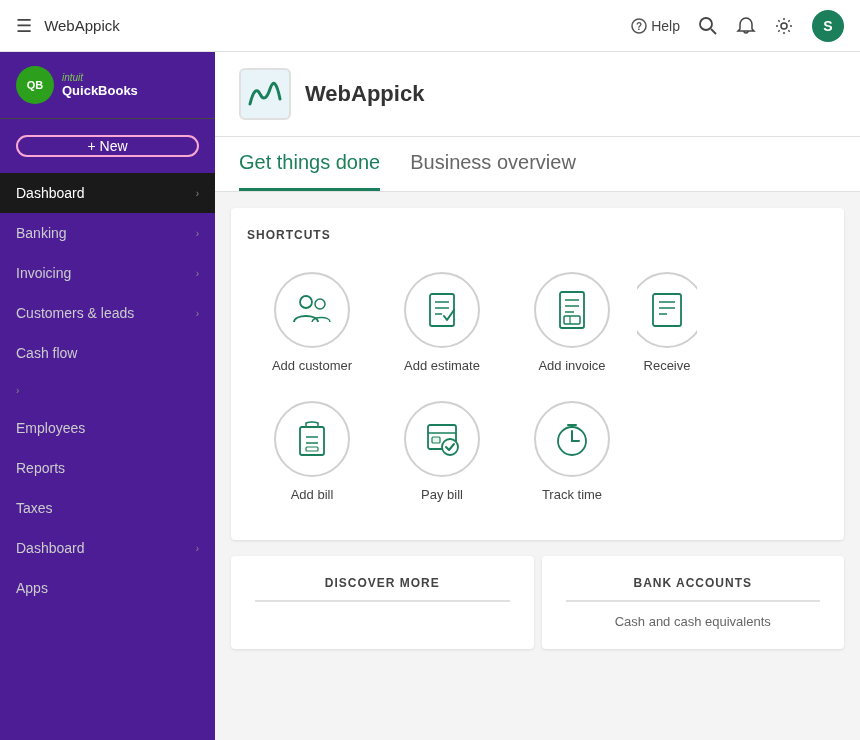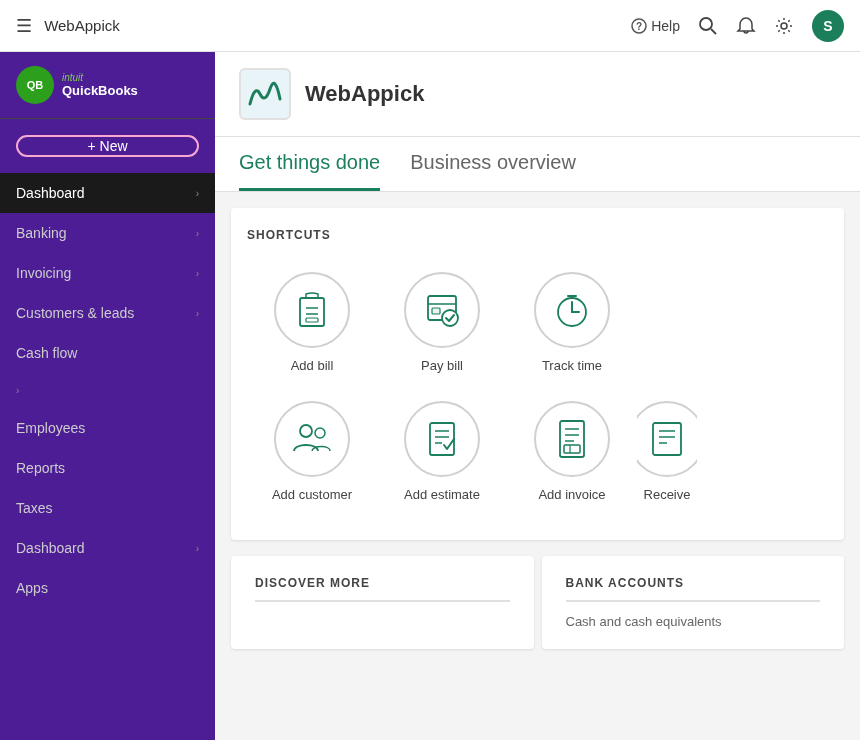--- a/index.html
+++ b/index.html
@@ -101,21 +101,21 @@
       width: 76px; height: 76px; border: 2px solid #d0d0d0; border-radius: 50%;
       display: flex; align-items: center; justify-content: center;
       margin-bottom: 10px; background: #fff; transition: background 0.15s;
     }
     .shortcut-label { font-size: 13px; color: #444; text-align: center; line-height: 1.3; }
 
     
     svg { display: block; }
 
     
-    .bottom-sections { display: flex; gap: 0; margin: 0 16px 16px; }
+    .bottom-sections { display: flex; gap: 0; margin: 0 16px 16px; text-align: center; }
     .discover-card, .bank-card {
       background: #fff; border-radius: 4px; box-shadow: 0 1px 3px rgba(0,0,0,0.1);
       padding: 20px 24px; flex: 1;
     }
     .discover-card { margin-right: 8px; }
     .bottom-section-title {
       font-size: 12px; font-weight: 700; color: #444; letter-spacing: 1px; text-transform: uppercase;
       margin-bottom: 12px; padding-bottom: 10px; border-bottom: 2px solid #e0e0e0;
     }
     .bottom-text { font-size: 13px; color: #666; }
@@ -226,63 +226,20 @@
       <div class="tab">Business overview</div>
     </div>
 
     <div class="shortcuts-card">
       <div class="section-title">SHORTCUTS</div>
       <div class="shortcuts-grid">
 
         <div class="shortcut-item">
           <div class="shortcut-circle">
             <svg width="44" height="44" viewBox="0 0 44 44">
-              <rect x="10" y="10" width="24" height="28" rx="2" stroke="#1a7f5a" stroke-width="1.8" fill="none"></rect>
-              <path d="M16 10 L16 6 Q22 4 28 6 L28 10" stroke="#1a7f5a" stroke-width="1.5" fill="none"></path>
-              <line x1="16" y1="20" x2="28" y2="20" stroke="#1a7f5a" stroke-width="1.5"></line>
-              <line x1="16" y1="26" x2="28" y2="26" stroke="#1a7f5a" stroke-width="1.5"></line>
-              <rect x="16" y="30" width="12" height="4" rx="1" stroke="#1a7f5a" stroke-width="1.2" fill="none"></rect>
-            </svg>
-          </div>
-          <span class="shortcut-label">Add bill</span>
-        </div>
-
-        <div class="shortcut-item">
-          <div class="shortcut-circle">
-            <svg width="44" height="44" viewBox="0 0 44 44">
-              <rect x="8" y="8" width="28" height="24" rx="2" stroke="#1a7f5a" stroke-width="1.8" fill="none"></rect>
-              <line x1="8" y1="16" x2="36" y2="16" stroke="#1a7f5a" stroke-width="1.5"></line>
-              <rect x="12" y="20" width="8" height="6" rx="1" stroke="#1a7f5a" stroke-width="1.2" fill="#e8f5ee"></rect>
-              <circle cx="30" cy="30" r="8" fill="#fff" stroke="#1a7f5a" stroke-width="1.8"></circle>
-              <polyline points="26,30 29,33 34,27" stroke="#1a7f5a" stroke-width="2" fill="none" stroke-linecap="round" stroke-linejoin="round"></polyline>
-            </svg>
-          </div>
-          <span class="shortcut-label">Pay bill</span>
-        </div>
-
-        <div class="shortcut-item">
-          <div class="shortcut-circle">
-            <svg width="44" height="44" viewBox="0 0 44 44">
-              <circle cx="22" cy="24" r="14" stroke="#1a7f5a" stroke-width="1.8" fill="none"></circle>
-              <line x1="22" y1="24" x2="22" y2="14" stroke="#1a7f5a" stroke-width="2" stroke-linecap="round"></line>
-              <line x1="22" y1="24" x2="29" y2="24" stroke="#1a7f5a" stroke-width="2" stroke-linecap="round"></line>
-              <line x1="18" y1="8" x2="26" y2="8" stroke="#1a7f5a" stroke-width="2" stroke-linecap="round"></line>
-              <line x1="22" y1="8" x2="22" y2="10" stroke="#1a7f5a" stroke-width="2"></line>
-            </svg>
-          </div>
-          <span class="shortcut-label">Track time</span>
-        </div>
-
-      </div>
-
-      <div class="shortcuts-grid">
-
-        <div class="shortcut-item">
-          <div class="shortcut-circle">
-            <svg width="44" height="44" viewBox="0 0 44 44">
               <circle cx="16" cy="14" r="6" stroke="#1a7f5a" stroke-width="1.8" fill="none"></circle>
               <path d="M4 34 C4 26 28 26 28 34" stroke="#1a7f5a" stroke-width="1.8" fill="none"></path>
               <circle cx="30" cy="16" r="5" stroke="#1a7f5a" stroke-width="1.5" fill="none"></circle>
               <path d="M22 34 C23 28 40 28 40 34" stroke="#1a7f5a" stroke-width="1.5" fill="none"></path>
             </svg>
           </div>
           <span class="shortcut-label">Add customer</span>
         </div>
 
         <div class="shortcut-item">
@@ -318,20 +275,63 @@
               <rect x="8" y="6" width="28" height="32" rx="2" stroke="#1a7f5a" stroke-width="1.8" fill="none"></rect>
               <line x1="14" y1="14" x2="30" y2="14" stroke="#1a7f5a" stroke-width="1.5"></line>
               <line x1="14" y1="20" x2="30" y2="20" stroke="#1a7f5a" stroke-width="1.5"></line>
               <line x1="14" y1="26" x2="22" y2="26" stroke="#1a7f5a" stroke-width="1.5"></line>
             </svg>
           </div>
           <span class="shortcut-label">Receive</span>
         </div>
 
       </div>
+
+      <div class="shortcuts-grid">
+
+        <div class="shortcut-item">
+          <div class="shortcut-circle">
+            <svg width="44" height="44" viewBox="0 0 44 44">
+              <rect x="10" y="10" width="24" height="28" rx="2" stroke="#1a7f5a" stroke-width="1.8" fill="none"></rect>
+              <path d="M16 10 L16 6 Q22 4 28 6 L28 10" stroke="#1a7f5a" stroke-width="1.5" fill="none"></path>
+              <line x1="16" y1="20" x2="28" y2="20" stroke="#1a7f5a" stroke-width="1.5"></line>
+              <line x1="16" y1="26" x2="28" y2="26" stroke="#1a7f5a" stroke-width="1.5"></line>
+              <rect x="16" y="30" width="12" height="4" rx="1" stroke="#1a7f5a" stroke-width="1.2" fill="none"></rect>
+            </svg>
+          </div>
+          <span class="shortcut-label">Add bill</span>
+        </div>
+
+        <div class="shortcut-item">
+          <div class="shortcut-circle">
+            <svg width="44" height="44" viewBox="0 0 44 44">
+              <rect x="8" y="8" width="28" height="24" rx="2" stroke="#1a7f5a" stroke-width="1.8" fill="none"></rect>
+              <line x1="8" y1="16" x2="36" y2="16" stroke="#1a7f5a" stroke-width="1.5"></line>
+              <rect x="12" y="20" width="8" height="6" rx="1" stroke="#1a7f5a" stroke-width="1.2" fill="#e8f5ee"></rect>
+              <circle cx="30" cy="30" r="8" fill="#fff" stroke="#1a7f5a" stroke-width="1.8"></circle>
+              <polyline points="26,30 29,33 34,27" stroke="#1a7f5a" stroke-width="2" fill="none" stroke-linecap="round" stroke-linejoin="round"></polyline>
+            </svg>
+          </div>
+          <span class="shortcut-label">Pay bill</span>
+        </div>
+
+        <div class="shortcut-item">
+          <div class="shortcut-circle">
+            <svg width="44" height="44" viewBox="0 0 44 44">
+              <circle cx="22" cy="24" r="14" stroke="#1a7f5a" stroke-width="1.8" fill="none"></circle>
+              <line x1="22" y1="24" x2="22" y2="14" stroke="#1a7f5a" stroke-width="2" stroke-linecap="round"></line>
+              <line x1="22" y1="24" x2="29" y2="24" stroke="#1a7f5a" stroke-width="2" stroke-linecap="round"></line>
+              <line x1="18" y1="8" x2="26" y2="8" stroke="#1a7f5a" stroke-width="2" stroke-linecap="round"></line>
+              <line x1="22" y1="8" x2="22" y2="10" stroke="#1a7f5a" stroke-width="2"></line>
+            </svg>
+          </div>
+          <span class="shortcut-label">Track time</span>
+        </div>
+
+      </div>
     </div>
 
     <div class="bottom-sections">
       <div class="discover-card">
         <div class="bottom-section-title">DISCOVER MORE</div>
         <div class="bottom-text"></div>
       </div>
       <div class="bank-card">
         <div class="bottom-section-title">BANK ACCOUNTS</div>
         <div class="bottom-text">Cash and cash equivalents</div>

